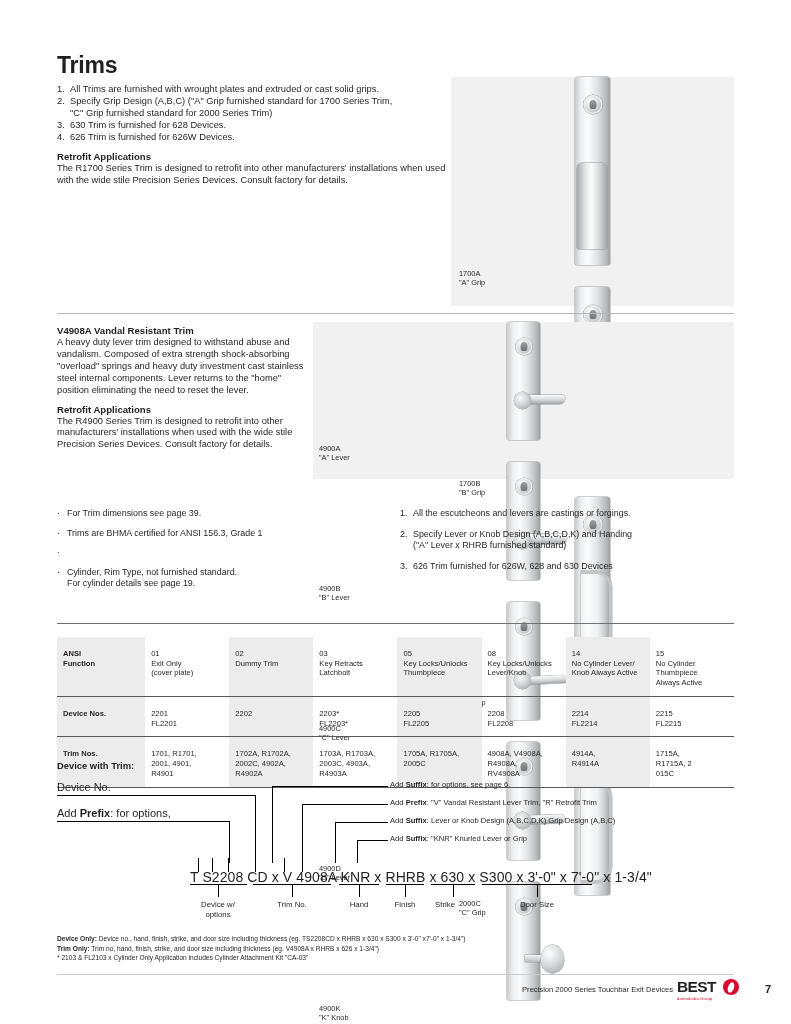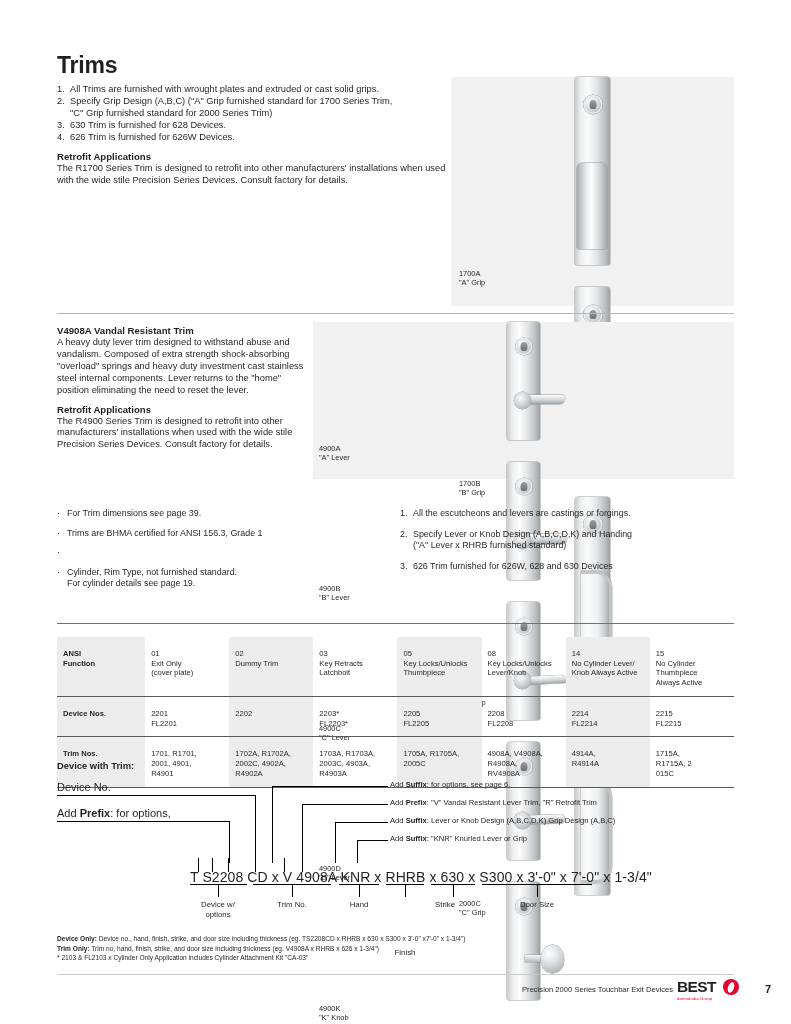--- a/index.html
+++ b/index.html
@@ -541,21 +541,21 @@
       <div class="slbl" style="left: -17px; top: 16px; width: 90px;">Device w/
 options</div>
       <div class="ubar" style="left: 63px; width: 78px;"></div>
       <div class="tick" style="left: 102px; top: 1px;"></div>
       <div class="slbl" style="left: 57px; top: 16px; width: 90px;">Trim No.</div>
       <div class="ubar" style="left: 149px; width: 40px;"></div>
       <div class="tick" style="left: 169px; top: 1px;"></div>
       <div class="slbl" style="left: 124px; top: 16px; width: 90px;">Hand</div>
       <div class="ubar" style="left: 196px; width: 38px;"></div>
       <div class="tick" style="left: 215px; top: 1px;"></div>
-      <div class="slbl" style="left: 170px; top: 16px; width: 90px; margin-top: 48px;">Finish</div>
+      <div class="slbl" style="left: 170px; top: 16px; width: 90px;">Finish</div>
       <div class="ubar" style="left: 241px; width: 44px;"></div>
       <div class="tick" style="left: 263px; top: 1px;"></div>
       <div class="slbl" style="left: 210px; top: 16px; width: 90px;">Strike</div>
       <div class="ubar" style="left: 292px; width: 110px;"></div>
       <div class="tick" style="left: 347px; top: 1px;"></div>
       <div class="slbl" style="left: 302px; top: 16px; width: 90px;">Door Size</div>
       <div class="tick" style="left: 8px; top: -26px; height: 14px;"></div>
       <div class="tick" style="left: 22px; top: -26px; height: 14px;"></div>
       <div class="tick" style="left: 38px; top: -26px; height: 14px;"></div>
       <div class="tick" style="left: 65px; top: -26px; height: 14px;"></div>

